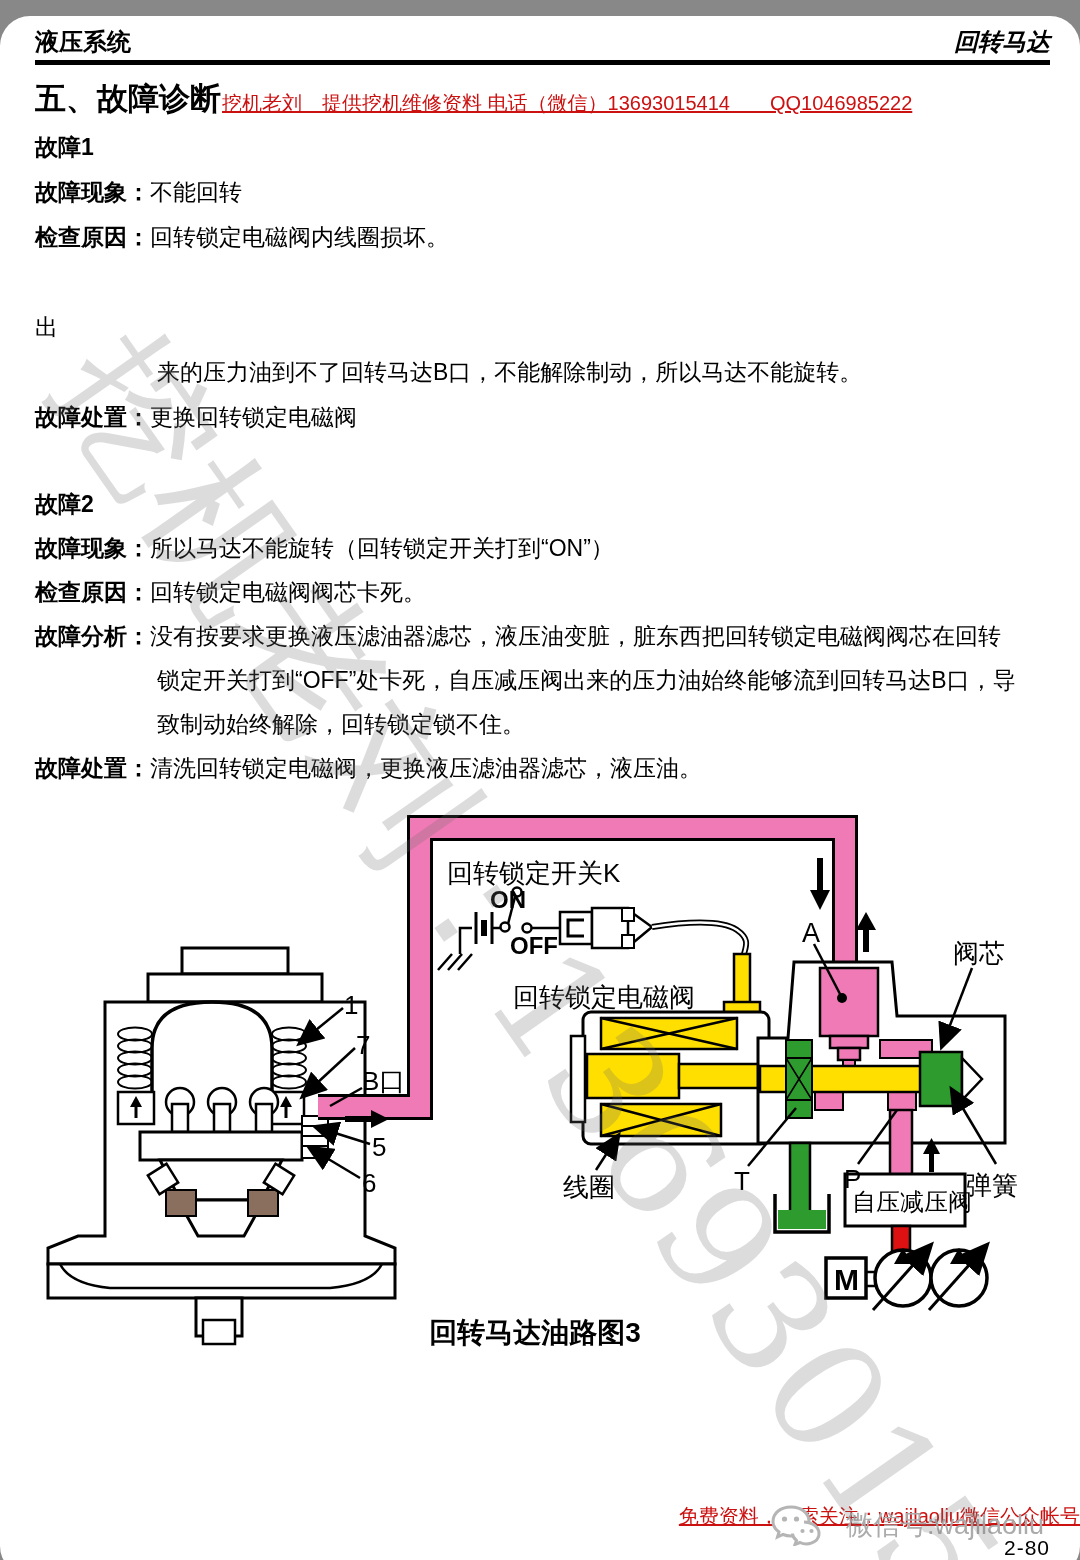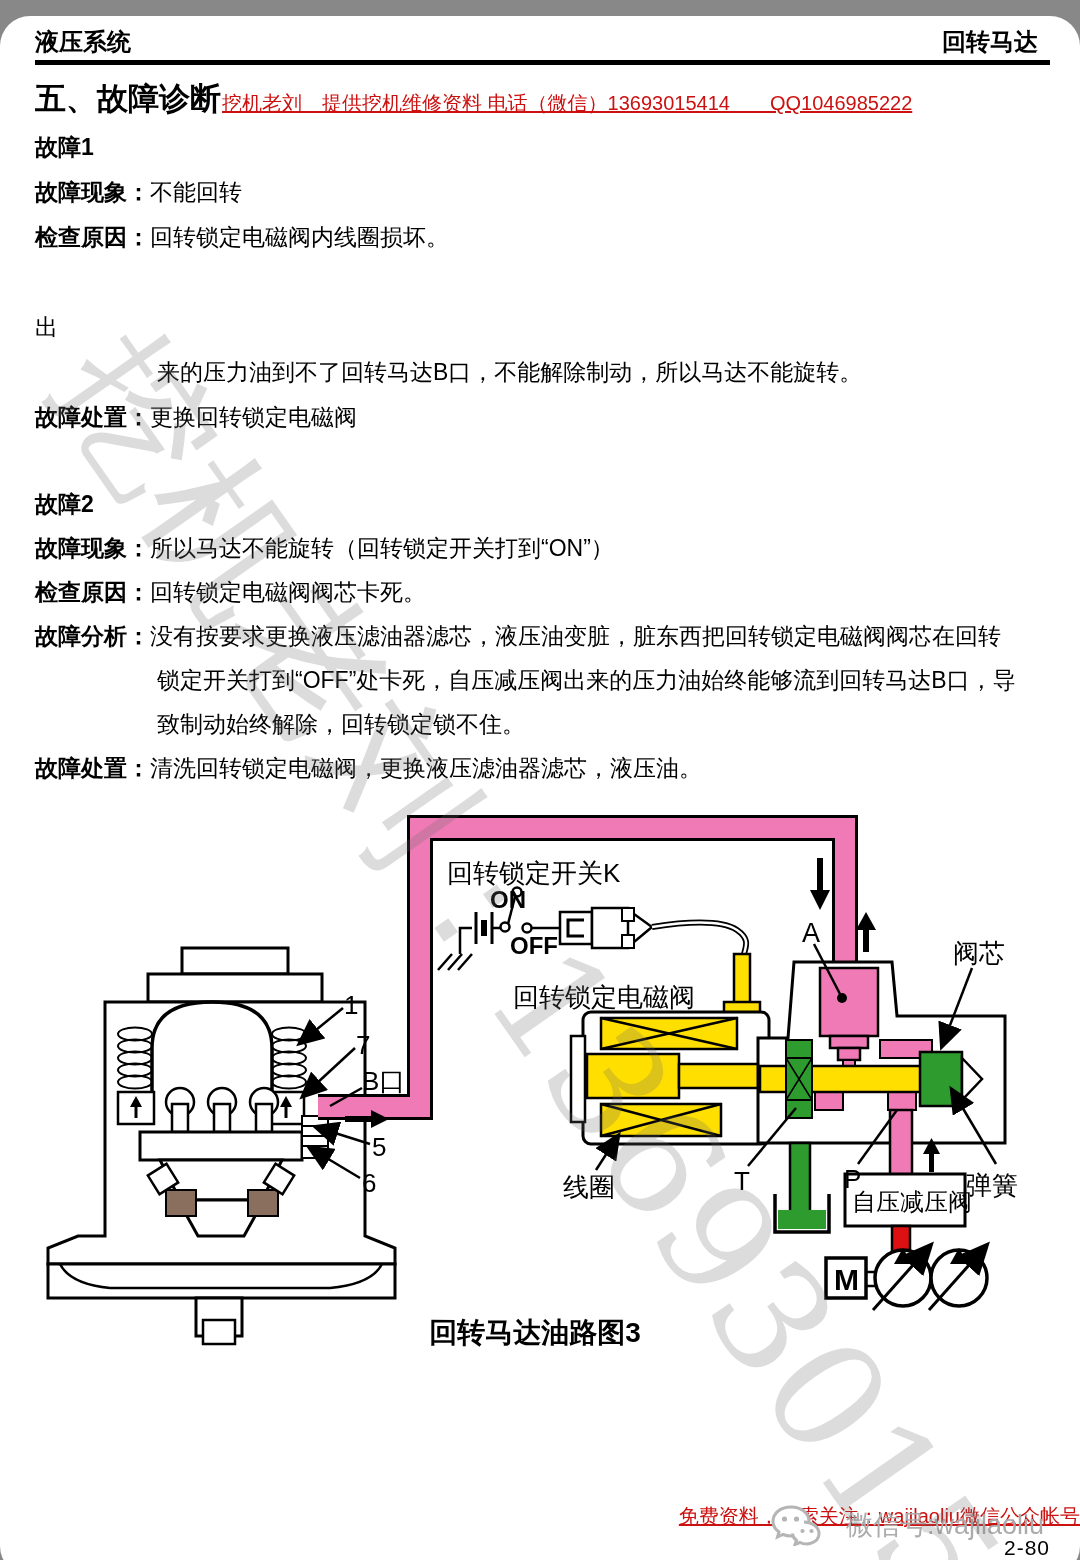--- a/index.html
+++ b/index.html
@@ -5,21 +5,21 @@
   html,body{margin:0;padding:0;background:#888;}
   #page{
     position:relative; width:1080px; height:1560px; background:#ffffff;
     margin:16px auto; overflow:hidden;
     font-family:"Liberation Sans", sans-serif; color:#000;border-radius:30px;
   }
   
   .hdr{position:absolute; top:8px; left:35px; right:30px; height:36px;
        border-bottom:5px solid #000; font-size:24px; font-weight:bold;}
   .hdr .l{position:absolute; left:0; top:2px;}
-  .hdr .r{position:absolute; right:12px; top:2px;}
+  .hdr .r{position:absolute; right:0; top:2px;font-style:italic;}
   
   .title{position:absolute; left:35px; top:62px; font-size:31px; font-weight:bold; white-space:nowrap;}
   .ad{position:absolute; left:222px; top:74px; font-size:20px; color:#cc1111;
       text-decoration:underline; white-space:nowrap;}
   
   .trow{position:absolute; left:35px; font-size:23px; white-space:nowrap;}
   .trow b{font-weight:bold;}
   .trow.ind{left:157px;}
   .fh{position:absolute; left:35px; font-size:23px; font-weight:bold;}
   

